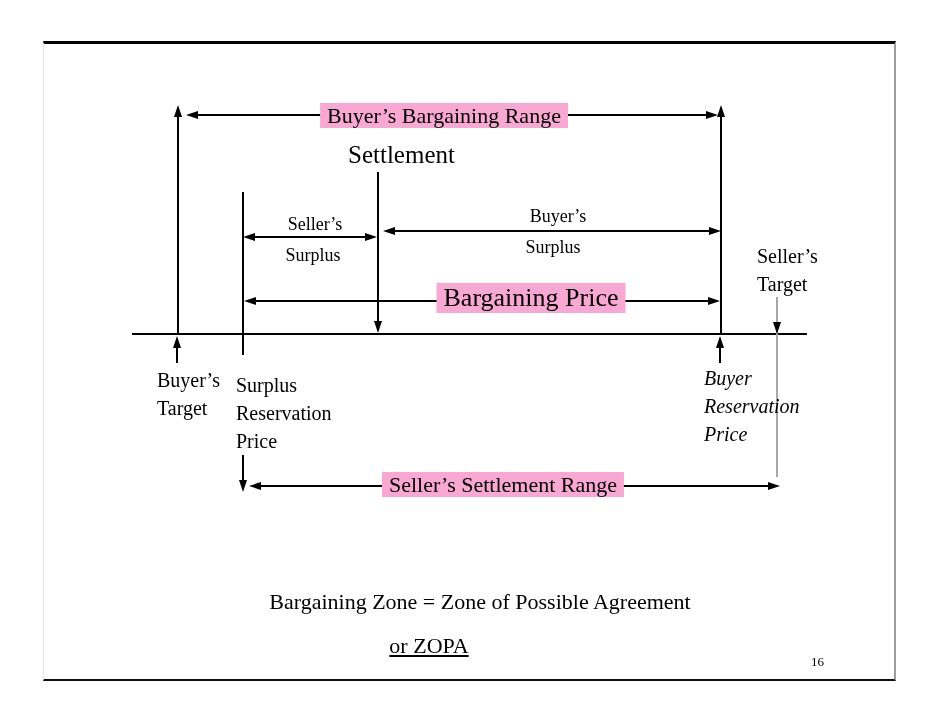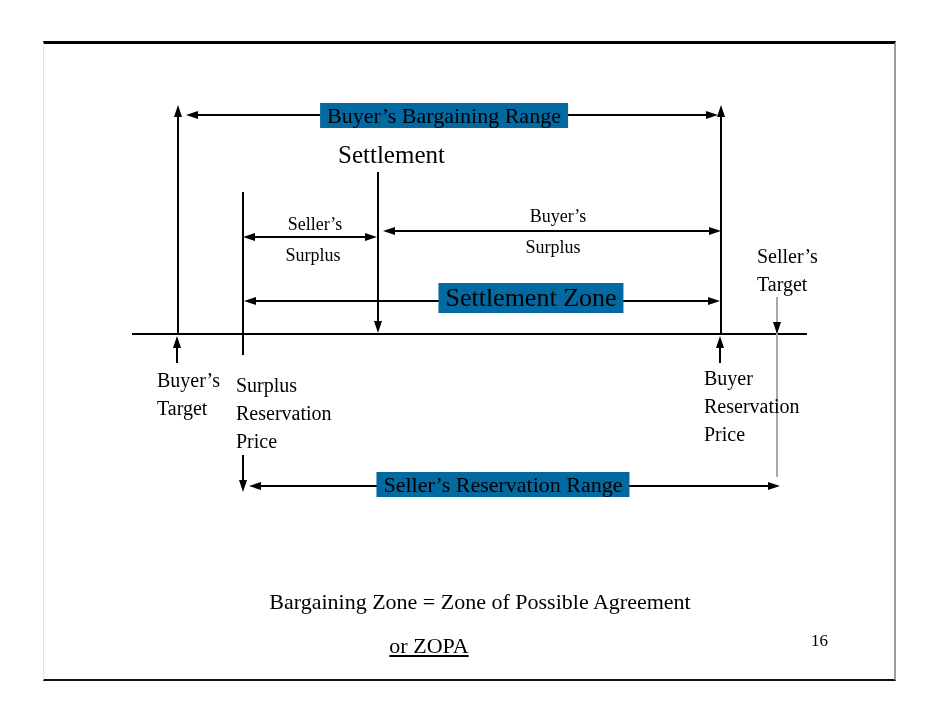--- a/index.html
+++ b/index.html
@@ -27,28 +27,28 @@
   .hline { position: absolute; height: 2px; background: #000000; }
   .vline { position: absolute; width: 2px; background: #000000; }
   .gline { position: absolute; width: 2px; background: #a8a8a8; }
   .arr   { position: absolute; width: 0; height: 0; }
   .arr-l { border-top: 4px solid transparent; border-bottom: 4px solid transparent; border-right: 12px solid #000; }
   .arr-r { border-top: 4px solid transparent; border-bottom: 4px solid transparent; border-left: 12px solid #000; }
   .arr-u { border-left: 4px solid transparent; border-right: 4px solid transparent; border-bottom: 12px solid #000; }
   .arr-d { border-left: 4px solid transparent; border-right: 4px solid transparent; border-top: 12px solid #000; }
   .lbl { position: absolute; white-space: nowrap; line-height: 1.15; }
   .center { transform: translateX(-50%); }
-  .onln { background: #0369a1; padding: 0 7px; }
+  .onln { background: #f9a8d4; padding: 0 7px; }
   .f-range { font-size: 22px; }
   .f-settle { font-size: 25px; }
   .f-zone { font-size: 26px; }
   .f-surplus { font-size: 18px; }
   .f-side { font-size: 20px; line-height: 28px; }
   .f-caption { font-size: 22px; }
-  .f-page { font-size: 17px; }
+  .f-page { font-size: 13px; margin-top: 24px; }
 </style>
 </head>
 <body>
 
 <div class="frame"></div>
 
 <div class="hline" style="left:190px; top:114px; width:522px;"></div>
 <div class="arr arr-l" style="left:186px; top:111px;"></div>
 <div class="arr arr-r" style="left:706px; top:111px;"></div>
 
@@ -88,50 +88,50 @@
 
 <div class="vline" style="left:242px; top:455px; height:26px;"></div>
 <div class="arr arr-d" style="left:239px; top:480px;"></div>
 
 <div class="hline" style="left:258px; top:485px; width:513px;"></div>
 <div class="arr arr-l" style="left:249px; top:482px;"></div>
 <div class="arr arr-r" style="left:768px; top:482px;"></div>
 
 <div class="lbl center onln f-range" style="left:444px; top:103px;">Buyer’s Bargaining Range</div>
 
-<div class="lbl f-settle" style="left:338px; top:141px;">Settlement</div>
+<div class="lbl f-settle" style="left:348px; top:141px;">Settlement</div>
 
 <div class="lbl center f-surplus" style="left:315px; top:214px;">Seller’s</div>
 <div class="lbl center f-surplus" style="left:313px; top:245px;">Surplus</div>
 
 <div class="lbl center f-surplus" style="left:558px; top:206px;">Buyer’s</div>
 <div class="lbl center f-surplus" style="left:553px; top:237px;">Surplus</div>
 
-<div class="lbl center onln f-zone" style="left:531px; top:283px;">Settlement Zone</div>
+<div class="lbl center onln f-zone" style="left:531px; top:283px;">Bargaining Price</div>
 
 <div class="lbl f-side" style="left:757px; top:242px;">
   <div>Seller’s</div>
   <div>Target</div>
 </div>
 
 <div class="lbl f-side" style="left:157px; top:366px;">
   <div>Buyer’s</div>
   <div>Target</div>
 </div>
 
 <div class="lbl f-side" style="left:236px; top:371px;">
   <div>Surplus</div>
   <div>Reservation</div>
   <div>Price</div>
 </div>
 
-<div class="lbl f-side" style="left:704px; top:364px;">
+<div class="lbl f-side" style="left:704px; top:364px;font-style:italic;">
   <div>Buyer</div>
   <div>Reservation</div>
   <div>Price</div>
 </div>
 
-<div class="lbl center onln f-range" style="left:503px; top:472px;">Seller’s Reservation Range</div>
+<div class="lbl center onln f-range" style="left:503px; top:472px;">Seller’s Settlement Range</div>
 
 <div class="lbl center f-caption" style="left:480px; top:589px;">Bargaining Zone = Zone of Possible Agreement</div>
 <div class="lbl center f-caption" style="left:429px; top:633px;text-decoration:underline;">or ZOPA</div>
 
 <div class="lbl f-page" style="left:811px; top:631px;">16</div>
 
 </body></html>

